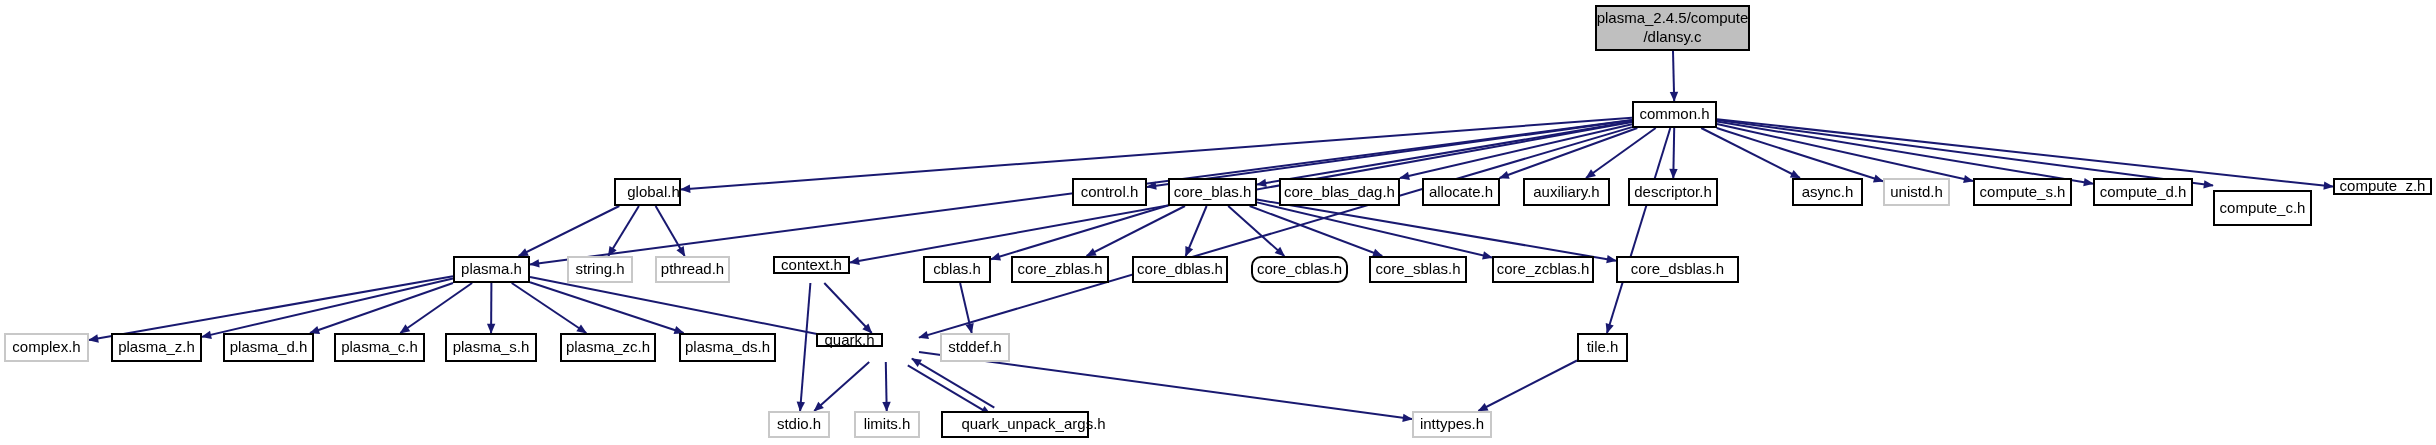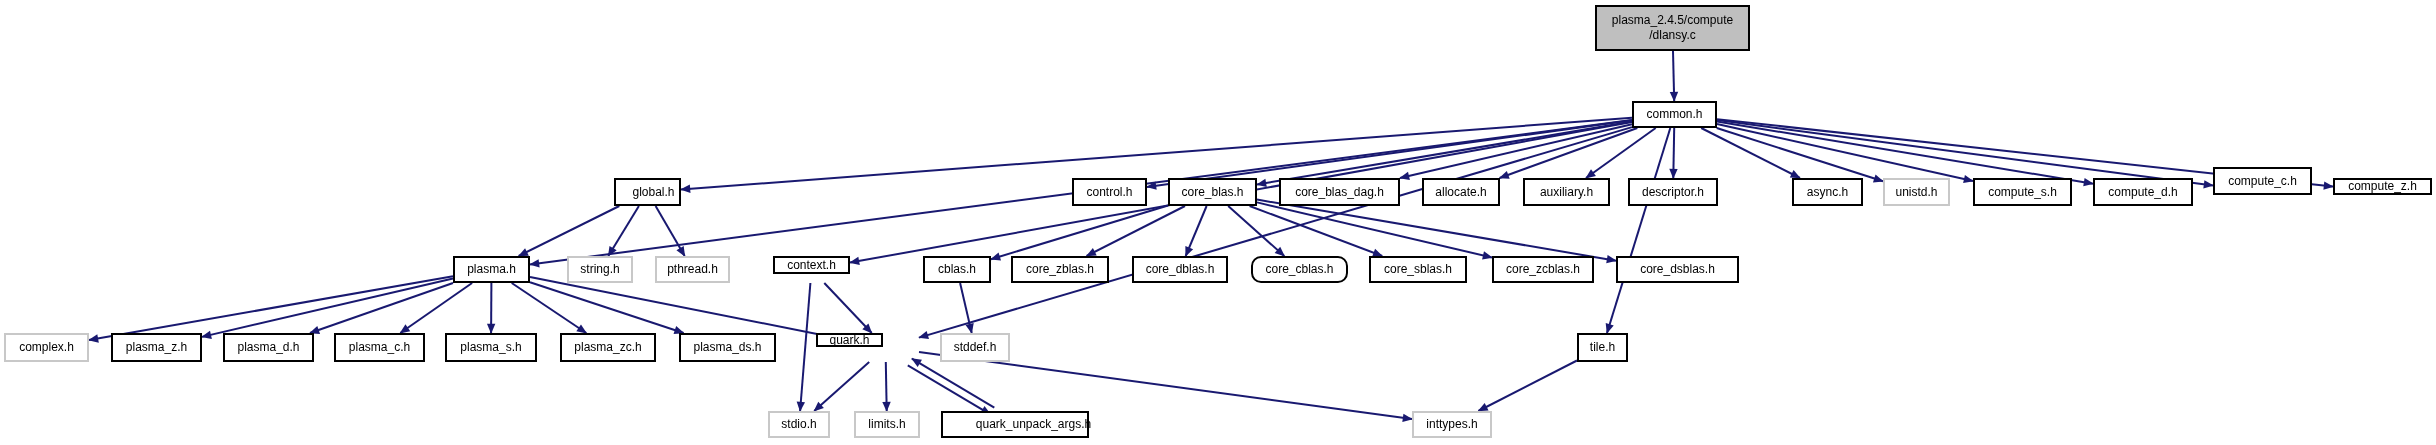--- a/index.html
+++ b/index.html
@@ -13,21 +13,21 @@
   #edge-layer{position:absolute;left:0;top:0;width:2436px;height:445px;}
   .node{
     position:absolute;
     box-sizing:border-box;
     background:#ffffff;
     border:2px solid #000000;
     display:flex;
     flex-direction:column;
     align-items:center;
     justify-content:center;
-    font-size:12px;
+    font-size:15px;
     color:#000000;
     white-space:nowrap;
     line-height:1.25;
     z-index:2;
   }
   .node.root{background:#bfbfbf;border-color:#000000;}
   .node.external{border-color:#c8c8c8;}
   .node span{display:block;text-align:center;}
 </style>
 </head>
@@ -122,21 +122,21 @@
       </div>
       <div class="node external" style="left: 1883px; top: 178px; width: 67px; height: 28px;">
         <span>unistd.h</span>
       </div>
       <div class="node linked" style="left: 1973px; top: 178px; width: 99px; height: 28px;">
         <span>compute_s.h</span>
       </div>
       <div class="node linked" style="left: 2093px; top: 178px; width: 100px; height: 28px;">
         <span>compute_d.h</span>
       </div>
-      <div class="node linked" style="left: 2213px; top: 167px; width: 99px; height: 28px;">
+      <div class="node linked" style="left: 2213px; top: 190px; width: 99px; height: 36px;">
         <span>compute_c.h</span>
       </div>
       <div class="node linked" style="left: 2333px; top: 178px; width: 99px; height: 17px;">
         <span>compute_z.h</span>
       </div>
       <div class="node linked" style="left: 453px; top: 256px; width: 77px; height: 27px;">
         <span>plasma.h</span>
       </div>
       <div class="node external" style="left: 567px; top: 256px; width: 66px; height: 27px;">
         <span>string.h</span>

